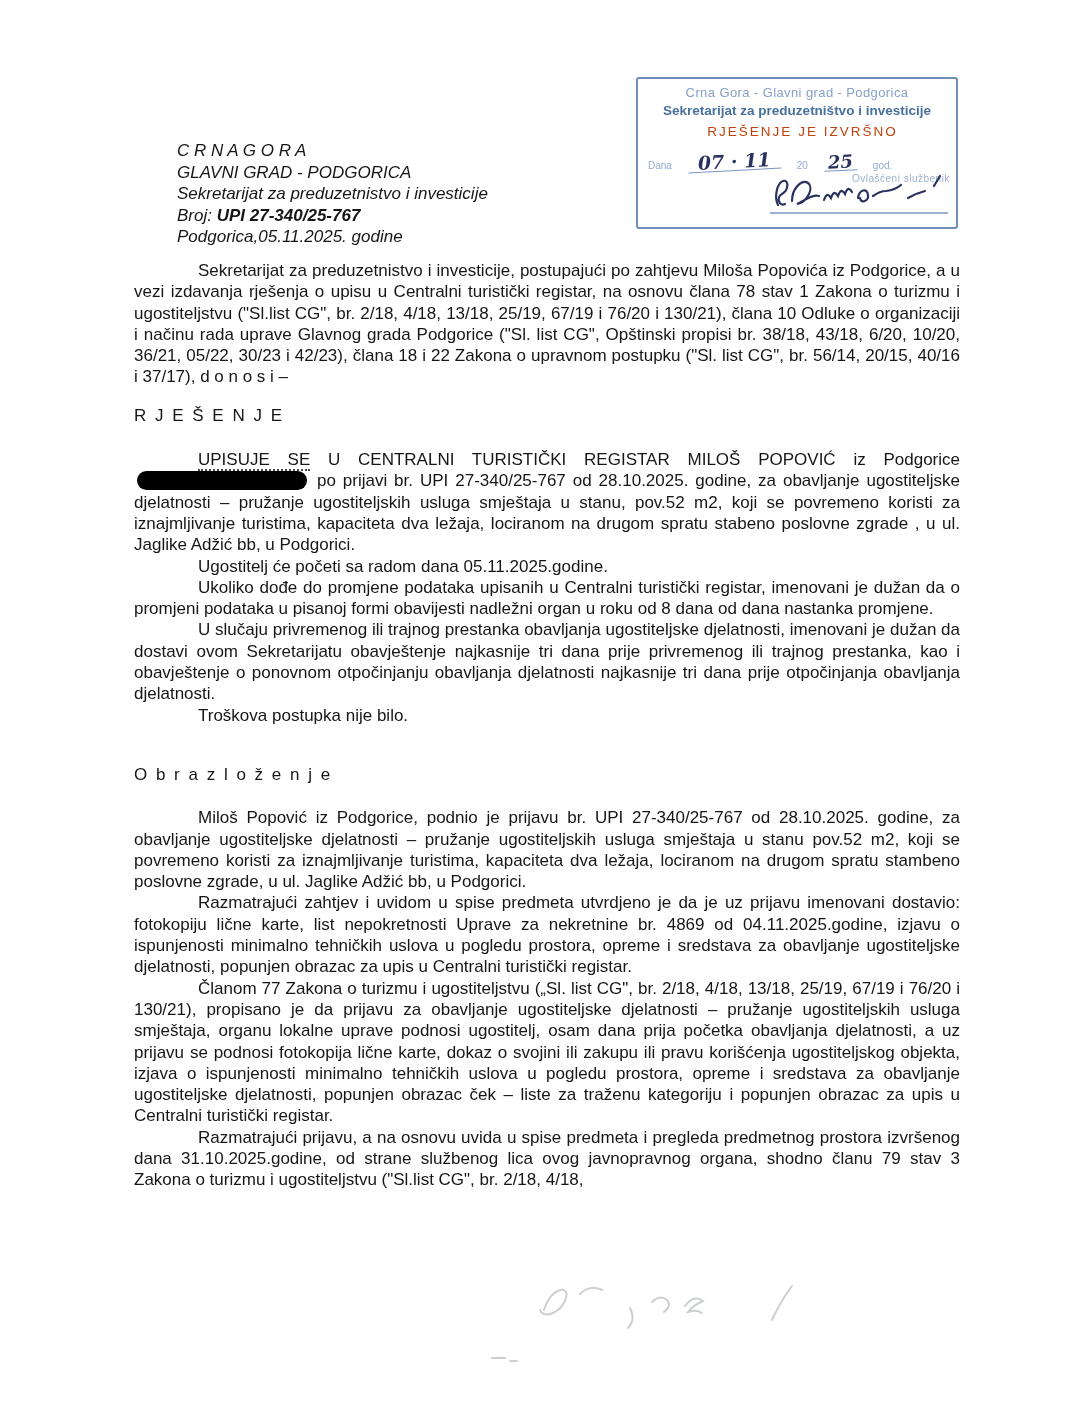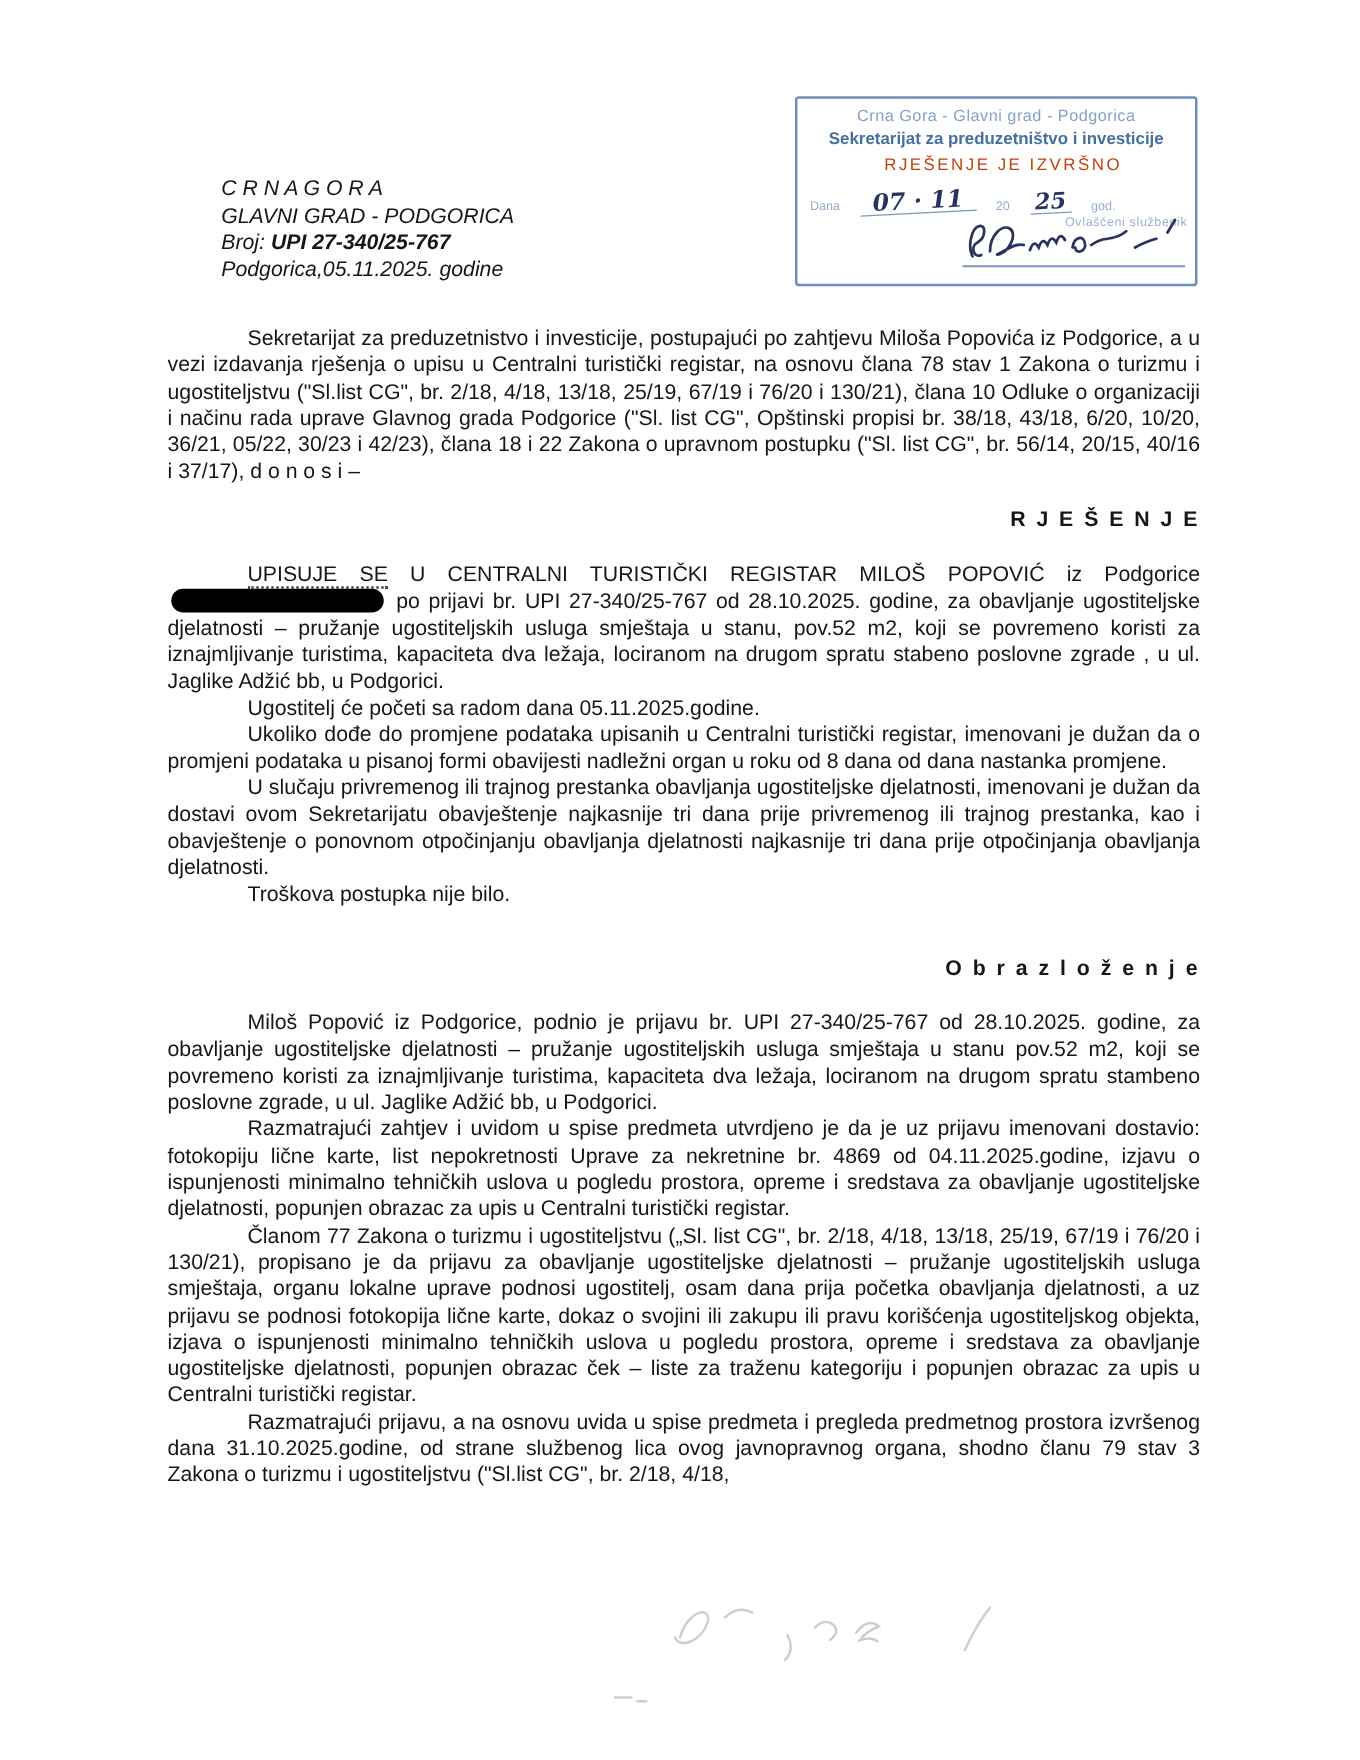--- a/index.html
+++ b/index.html
@@ -33,39 +33,40 @@
   .officer-label{position:absolute;left:186px;top:94px;font-size:10px;color:#9bb1d3;letter-spacing:.5px;margin-left:28px;}
   .sig{position:absolute;left:128px;top:90px;}
 
   
   .doc-body{
     position:absolute;left:134px;top:260px;width:826px;
     font-size:17px;line-height:21.3px;text-align:justify;
   }
   .para{margin:0;}
   .para.indent{text-indent:64px;}
-  .heading{text-align:right;font-weight:700;letter-spacing:2px;margin:17px 0 23px;}
+  .heading{text-align:left;font-weight:400;letter-spacing:2px;margin:17px 0 23px;}
   .heading.lg{margin:38px 0 22px;}
   .b{font-weight:400;}
   .u{border-bottom:2px dotted #4a4a4a;}
   .redaction{
     display:inline-block;width:170px;height:19px;background:#000;
     border-radius:9.5px;vertical-align:-4px;margin:0 3px;
   }
 
   .pencil{position:absolute;left:480px;top:1278px;}
 </style>
 </head>
 <body>
 
 <div class="page">
 
   <div class="letterhead">
     <div class="row">C R N A   G O R A</div>
     <div class="row">GLAVNI GRAD - PODGORICA</div>
+    <div class="row">Sekretarijat za preduzetnistvo i investicije</div>
     <div class="row">
       <span>Broj:</span>
       <span class="bold">UPI 27-340/25-767</span>
     </div>
     <div class="row">Podgorica,05.11.2025. godine</div>
   </div>
 
   <div class="stamp">
     <div class="s1">Crna Gora - Glavni grad - Podgorica</div>
     <div class="s2">Sekretarijat za preduzetništvo i investicije</div>

